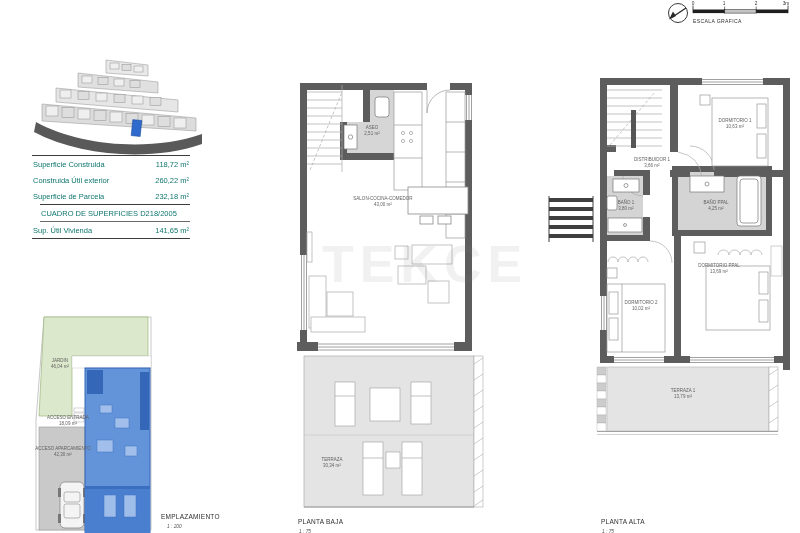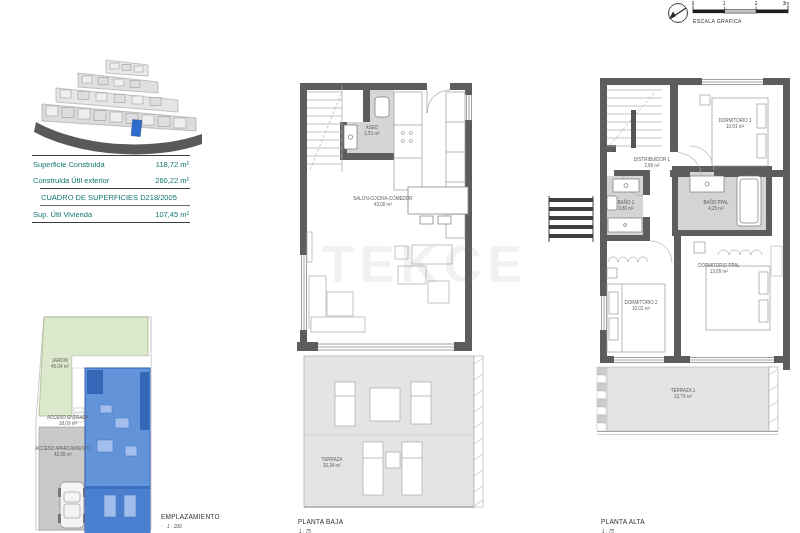--- a/index.html
+++ b/index.html
@@ -383,24 +383,28 @@
 
 <div class="tbl">
   <div class="trow">
     <span>Superficie Construida</span>
     <span class="v">118,72 m²</span>
   </div>
   <div class="trow">
     <span>Construida Útil exterior</span>
     <span class="v">260,22 m²</span>
   </div>
+  <div class="trow">
+    <span>Superficie de Parcela</span>
+    <span class="v">232,18 m²</span>
+  </div>
   <div class="thead tsep">CUADRO DE SUPERFICIES D218/2005</div>
   <div class="trow">
     <span>Sup. Útil Vivienda</span>
-    <span class="v">107,45 m²</span>
+    <span class="v">141,65 m²</span>
   </div>
 </div>
 
 <div class="rlbl" style="left:60px;top:357px;">
   <span>JARDIN</span>
   <span>46,04 m²</span>
 </div>
 <div class="rlbl" style="left:68px;top:414px;">
   <span>ACCESO ENTRADA</span>
   <span>18,09 m²</span>

